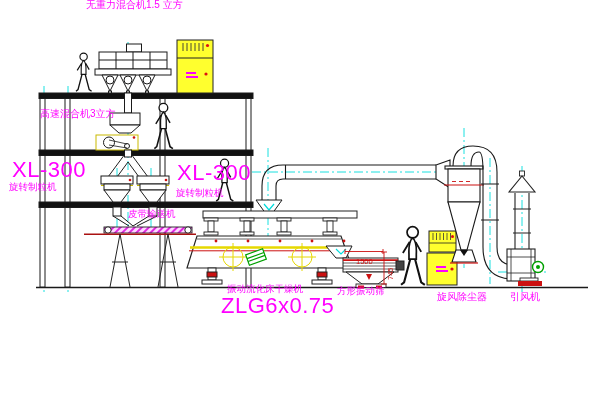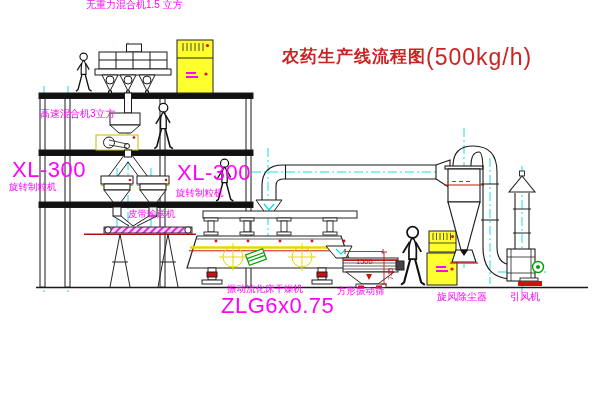--- a/index.html
+++ b/index.html
@@ -252,23 +252,20 @@
     <rect x="519.5" y="171" width="5" height="5" fill="#fff" stroke="#222" stroke-width="0.9"></rect>
     <polygon points="522,176 509,192 535,192" fill="#fff" stroke="#222" stroke-width="1.1"></polygon>
   </g>
 
   <use href="#person" transform="translate(74,52) scale(0.80)"></use>
   <use href="#person" transform="translate(152,102) scale(0.95)"></use>
   <use href="#person" transform="translate(214,158) scale(0.88)"></use>
   <use href="#person" transform="translate(398,225) scale(1.22)"></use>
 </svg>
 
-<div class="title">
-  <span class="zh">农药生产线流程图</span><span class="cap">(500kg/h)</span>
-</div>
 
 <div class="lbl lbl-m" style="left:86px;top:0;">无重力混合机1.5 立方</div>
 <div class="lbl lbl-m" style="left:40px;top:109px;">高速混合机3立方</div>
 
 <div class="lbl lbl-model" style="left:12px;top:159px;">XL-300</div>
 <div class="lbl lbl-s" style="left:9px;top:182px;">旋转制粒机</div>
 
 <div class="lbl lbl-model" style="left:177px;top:162px;">XL-300</div>
 <div class="lbl lbl-s" style="left:176px;top:188px;">旋转制粒机</div>
 

